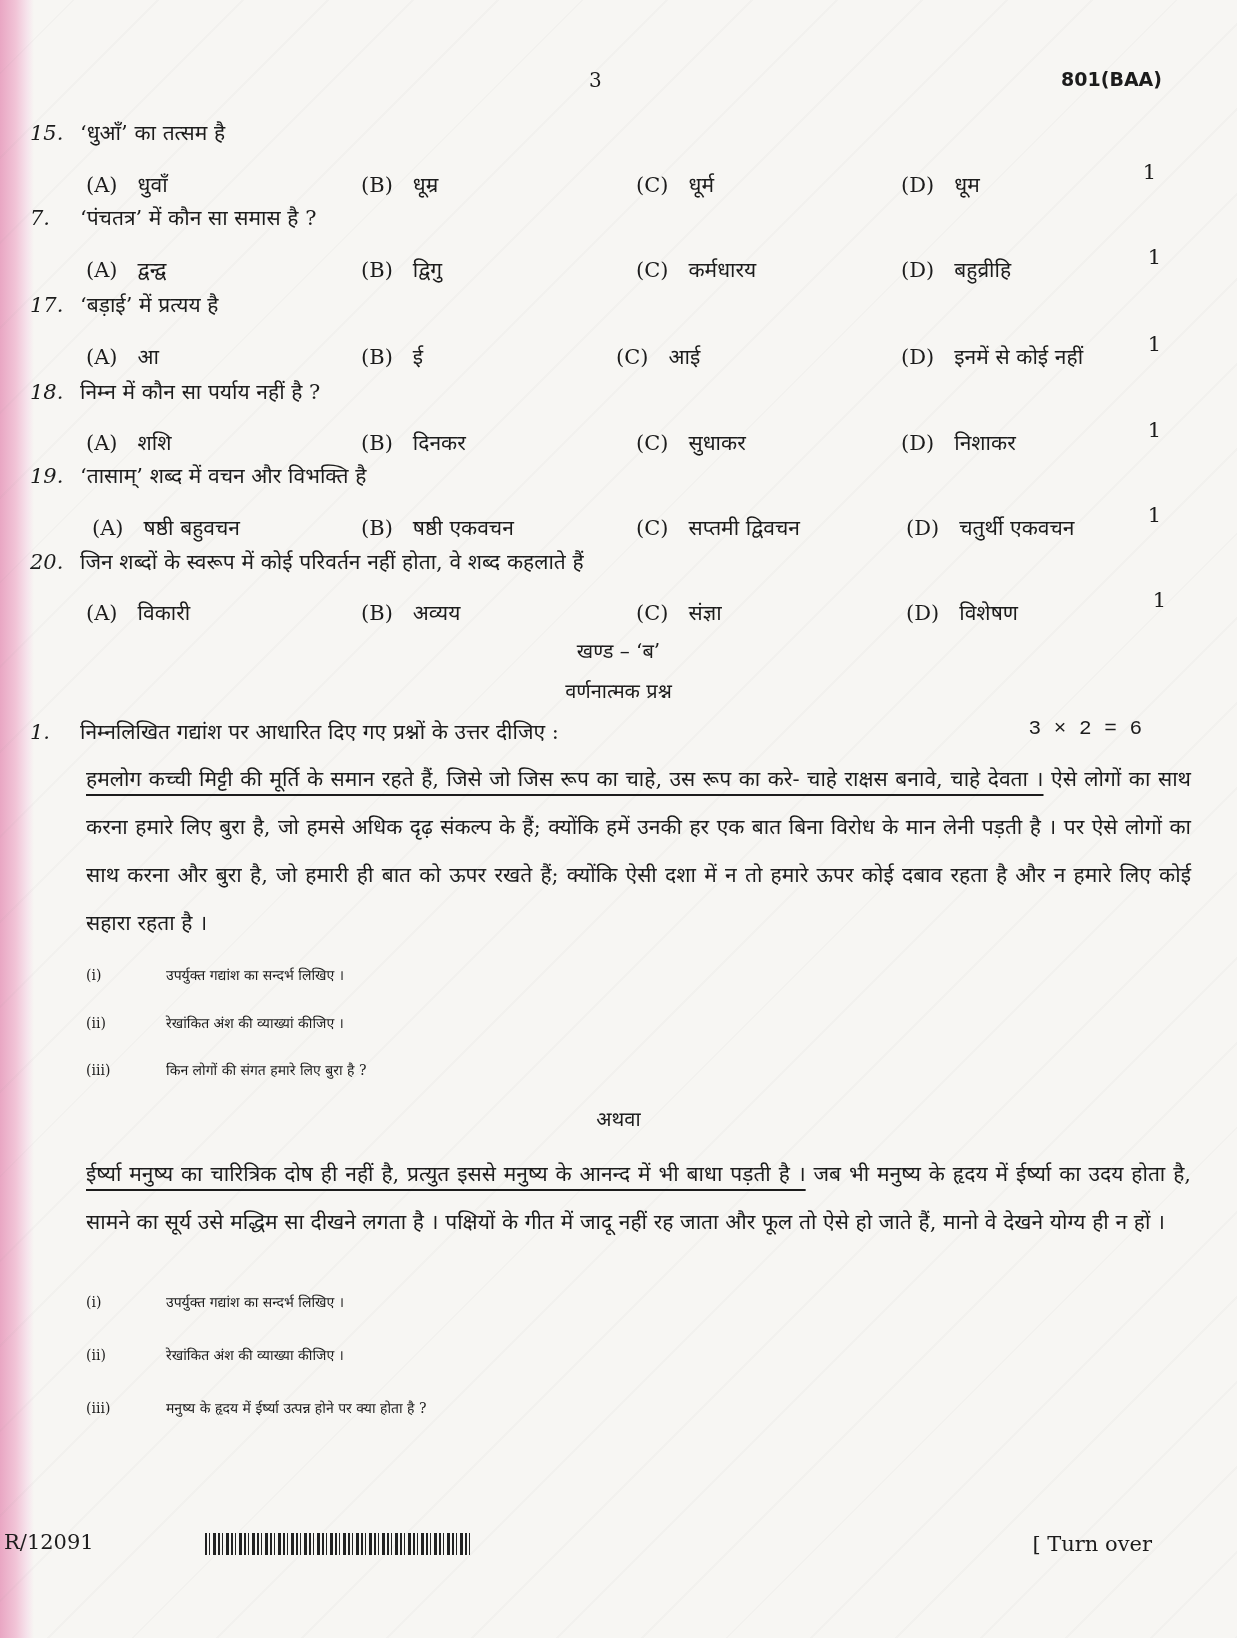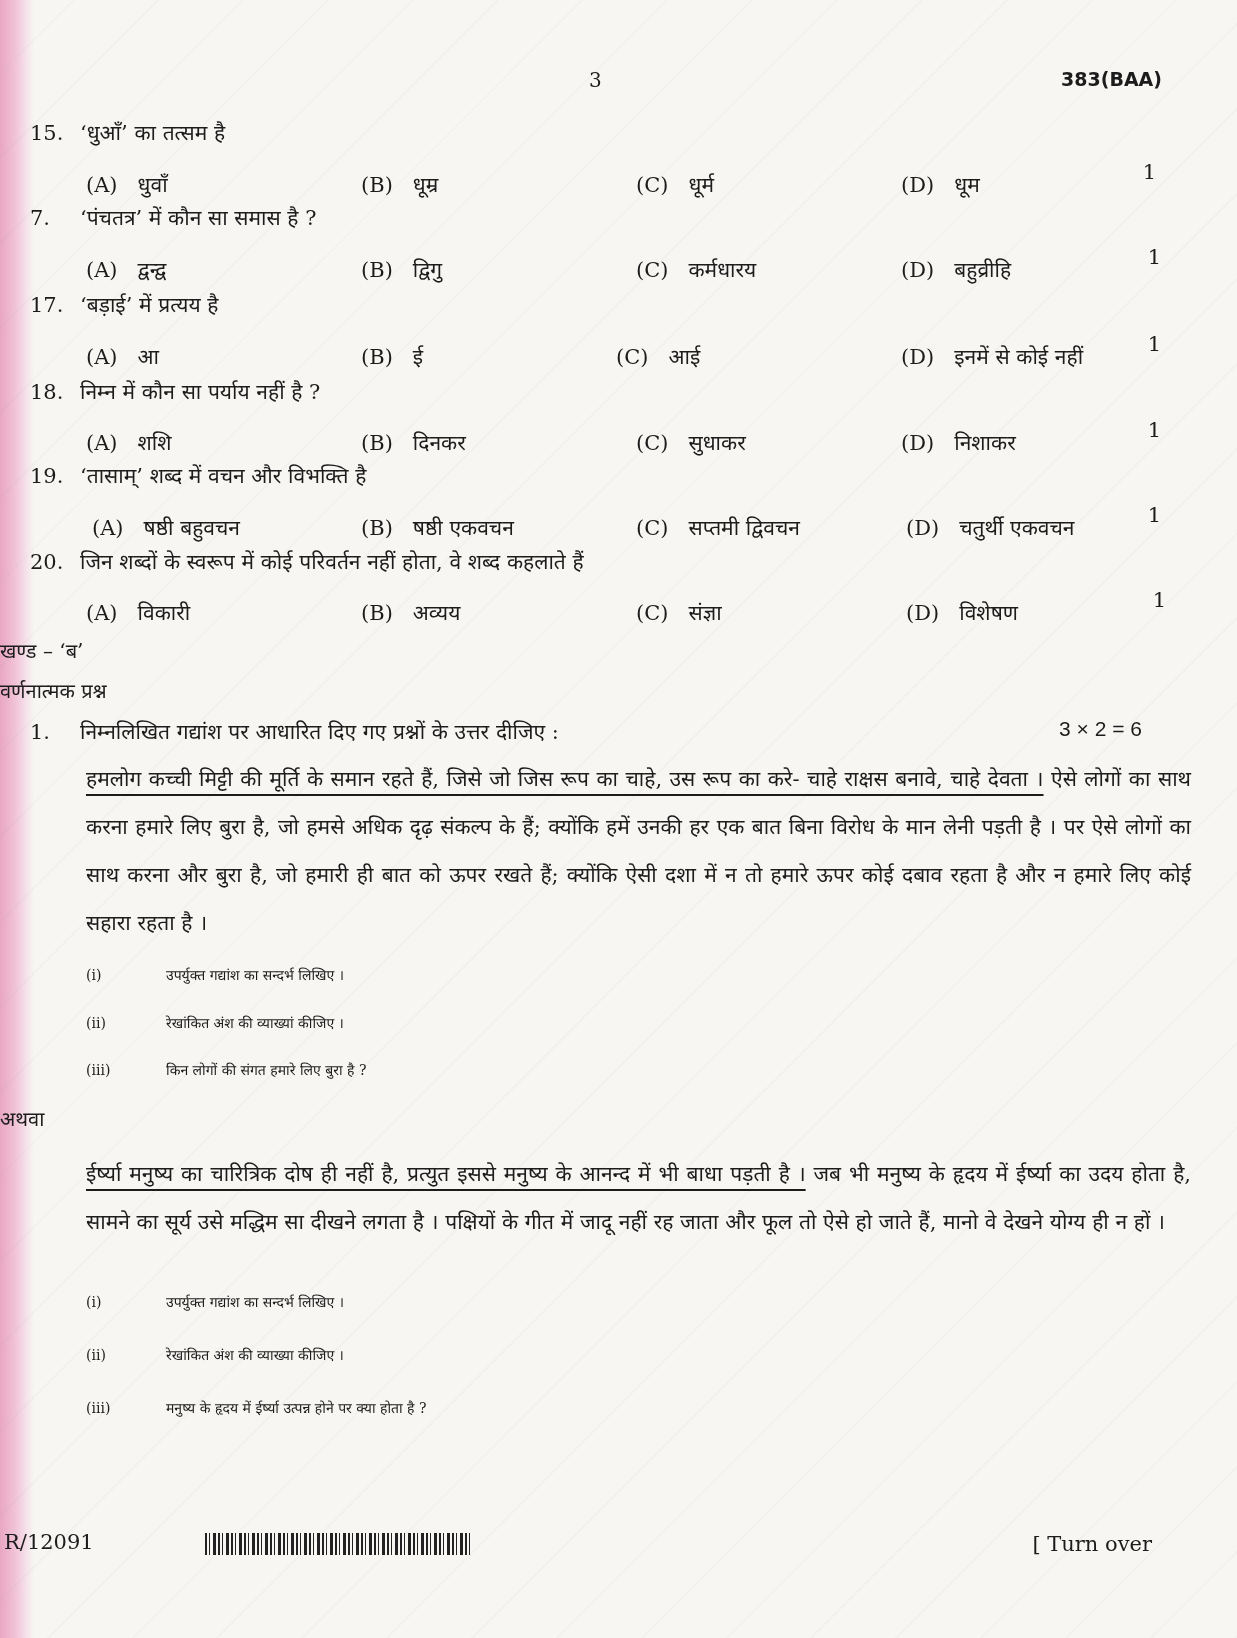--- a/index.html
+++ b/index.html
@@ -13,26 +13,26 @@
     position: absolute; left: 0; top: 0; width: 34px; height: 1638px;
     background: linear-gradient(to right, #e9a6c3 0%, #f1c3d6 45%, #f6e4ec 80%, rgba(247,246,243,0) 100%);
   }
   .watermark {
     position: absolute; inset: 0; pointer-events: none;
     background-image: repeating-linear-gradient(-45deg, rgba(150,150,150,0.05) 0 2px, transparent 2px 60px);
   }
   .header-num { position: absolute; top: 68px; left: 589px; font-size: 20px; }
   .header-code { position: absolute; top: 68px; right: 75px; font-size: 19px; font-weight: bold; font-family: "DejaVu Sans", sans-serif; }
   .q { position: absolute; left: 30px; font-size: 21px; }
-  .q .num { display: inline-block; width: 50px; }
+  .q .num { display: inline-block; width: 50px; font-style: italic; }
   .opts { position: absolute; left: 86px; width: 1100px; font-size: 21px; }
   .opt { position: absolute; top: 0; white-space: nowrap; margin-top: 10px; }
   .opt .lbl { margin-right: 20px; }
   .mark { position: absolute; top: 0; right: 0; }
-  .center { position: absolute; left: 0; width: 1237px; font-size: 20px; }
+  .center { position: absolute; left: 0; width: 1237px; text-align: center; font-size: 20px; }
   .passage {
     position: absolute; left: 86px; width: 1105px; font-size: 21px;
     line-height: 48px; text-align: justify;
   }
   .ul { text-decoration: underline; text-underline-offset: 8px; }
   .sub { position: absolute; left: 86px; font-size: 14px; }
   .sub .roman { display: inline-block; width: 80px; }
   .footer-code { position: absolute; top: 1530px; left: 4px; font-size: 21px; }
   .barcode {
     position: absolute; top: 1533px; left: 205px; width: 265px; height: 22px;
@@ -40,21 +40,21 @@
   }
   .turn-over { position: absolute; top: 1532px; right: 85px; font-size: 21px; }
 </style>
 </head>
 <body>
 
 <div class="binding"></div>
 <div class="watermark"></div>
 
 <div class="header-num">3</div>
-<div class="header-code">383(BAA)</div>
+<div class="header-code">801(BAA)</div>
 
 <div class="q" style="top:118px"><span class="num">15.</span><span>‘धुआँ’ का तत्सम है</span></div>
 <div class="opts" style="top:160px">
   <span class="opt" style="left:0"><span class="lbl">(A)</span><span>धुवाँ</span></span>
   <span class="opt" style="left:275px"><span class="lbl">(B)</span><span>धूम्र</span></span>
   <span class="opt" style="left:550px"><span class="lbl">(C)</span><span>धूर्म</span></span>
   <span class="opt" style="left:815px"><span class="lbl">(D)</span><span>धूम</span></span>
   <span class="mark" style="right:30px">1</span>
 </div>
 
@@ -100,21 +100,21 @@
   <span class="opt" style="left:275px"><span class="lbl">(B)</span><span>अव्यय</span></span>
   <span class="opt" style="left:550px"><span class="lbl">(C)</span><span>संज्ञा</span></span>
   <span class="opt" style="left:820px"><span class="lbl">(D)</span><span>विशेषण</span></span>
   <span class="mark" style="right:20px">1</span>
 </div>
 
 <div class="center" style="top:637px">खण्ड – ‘ब’</div>
 <div class="center" style="top:677px">वर्णनात्मक प्रश्न</div>
 
 <div class="q" style="top:717px"><span class="num">1.</span><span>निम्नलिखित गद्यांश पर आधारित दिए गए प्रश्नों के उत्तर दीजिए :</span></div>
-<div style="position:absolute; top:717px; right:95px; font-size:21px; font-family:Liberation Sans, sans-serif;">3 × 2 = 6</div>
+<div style="position:absolute; top:717px; right:95px; font-size:21px; font-family:Liberation Mono, monospace;">3 × 2 = 6</div>
 
 <div class="passage" style="top:755px"><span class="ul">हमलोग कच्ची मिट्टी की मूर्ति के समान रहते हैं, जिसे जो जिस रूप का चाहे, उस रूप का करे- चाहे राक्षस बनावे, चाहे देवता ।</span><span> ऐसे लोगों का साथ करना हमारे लिए बुरा है, जो हमसे अधिक दृढ़ संकल्प के हैं; क्योंकि हमें उनकी हर एक बात बिना विरोध के मान लेनी पड़ती है । पर ऐसे लोगों का साथ करना और बुरा है, जो हमारी ही बात को ऊपर रखते हैं; क्योंकि ऐसी दशा में न तो हमारे ऊपर कोई दबाव रहता है और न हमारे लिए कोई सहारा रहता है ।</span></div>
 
 <div class="sub" style="top:965px"><span class="roman">(i)</span><span>उपर्युक्त गद्यांश का सन्दर्भ लिखिए ।</span></div>
 <div class="sub" style="top:1013px"><span class="roman">(ii)</span><span>रेखांकित अंश की व्याख्यां कीजिए ।</span></div>
 <div class="sub" style="top:1060px"><span class="roman">(iii)</span><span>किन लोगों की संगत हमारे लिए बुरा है ?</span></div>
 
 <div class="center" style="top:1105px">अथवा</div>
 
 <div class="passage" style="top:1150px"><span class="ul">ईर्ष्या मनुष्य का चारित्रिक दोष ही नहीं है, प्रत्युत इससे मनुष्य के आनन्द में भी बाधा पड़ती है ।</span><span> जब भी मनुष्य के हृदय में ईर्ष्या का उदय होता है, सामने का सूर्य उसे मद्धिम सा दीखने लगता है । पक्षियों के गीत में जादू नहीं रह जाता और फूल तो ऐसे हो जाते हैं, मानो वे देखने योग्य ही न हों ।</span></div>

